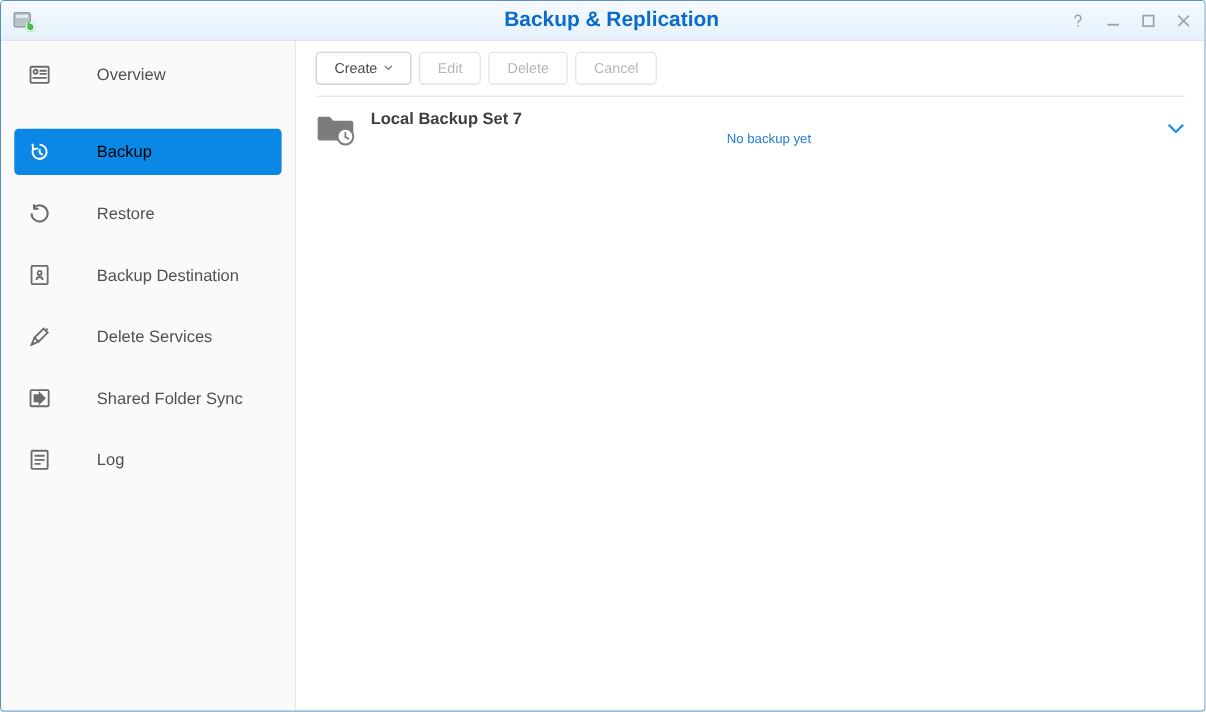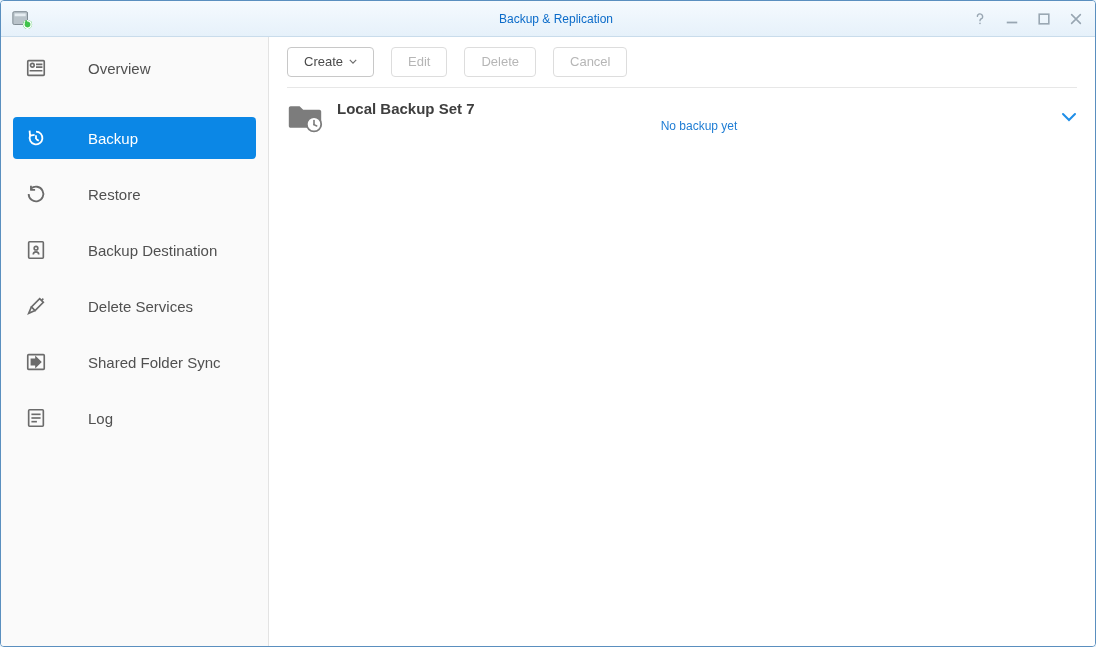--- a/index.html
+++ b/index.html
@@ -36,22 +36,22 @@
       width: 22px;
       height: 22px;
       margin-right: 6px;
       position: relative;
     }
     .tb-title {
       position: absolute;
       left: 50%;
       transform: translateX(-50%);
       color: #0b6bc9;
-      font-weight: 400;
-      font-size: 12px;
+      font-weight: 700;
+      font-size: 19px;
       padding-left: 16px;
     }
     .tb-actions {
       margin-left: auto;
       display: flex;
       gap: 14px;
       align-items: center;
       color: #98a6b2;
     }
     .tb-actions span {
@@ -78,21 +78,21 @@
       padding: 0 12px;
       color: #505050;
       font-size: 15px;
       border-radius: 4px;
       margin-bottom: 14px;
       cursor: pointer;
       gap: 31px;
     }
     .side-item.active {
       background: #0b87e6;
-      color: #ffffff;
+      color: #000000;
       margin-top: 28px;
     }
     .side-item .s-icon {
       width: 22px;
       height: 22px;
       margin-right: 10px;
       color: #6b6b6b;
       flex-shrink: 0;
     }
     .side-item.active .s-icon {
@@ -100,21 +100,21 @@
     }
     .main {
       flex: 1;
       display: flex;
       flex-direction: column;
       background: #ffffff;
     }
     .toolbar {
       padding: 10px 18px;
       display: flex;
-      gap: 17px;
+      gap: 7px;
     }
     .btn {
       background: #ffffff;
       border: 1px solid #c8c8c8;
       border-radius: 4px;
       color: #4a4a4a;
       font-size: 13px;
       padding: 6px 16px;
       cursor: pointer;
       display: inline-flex;

